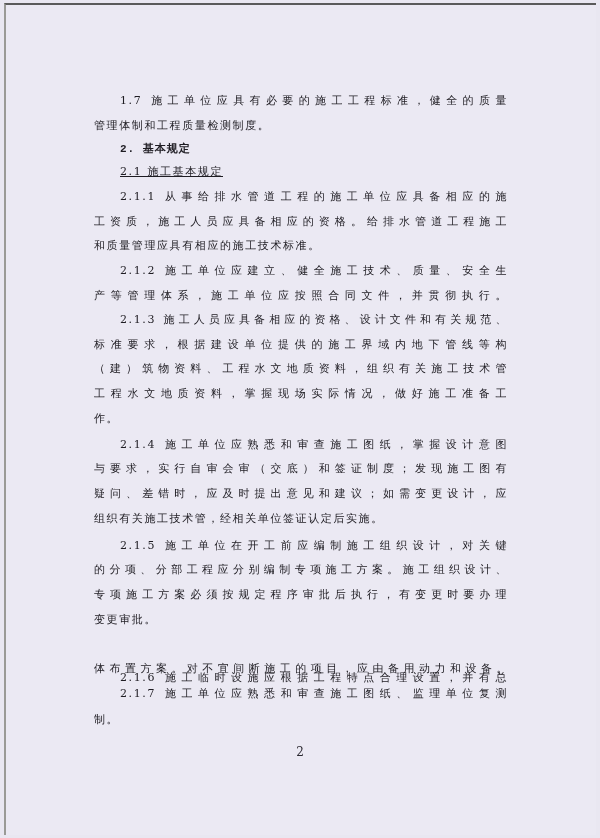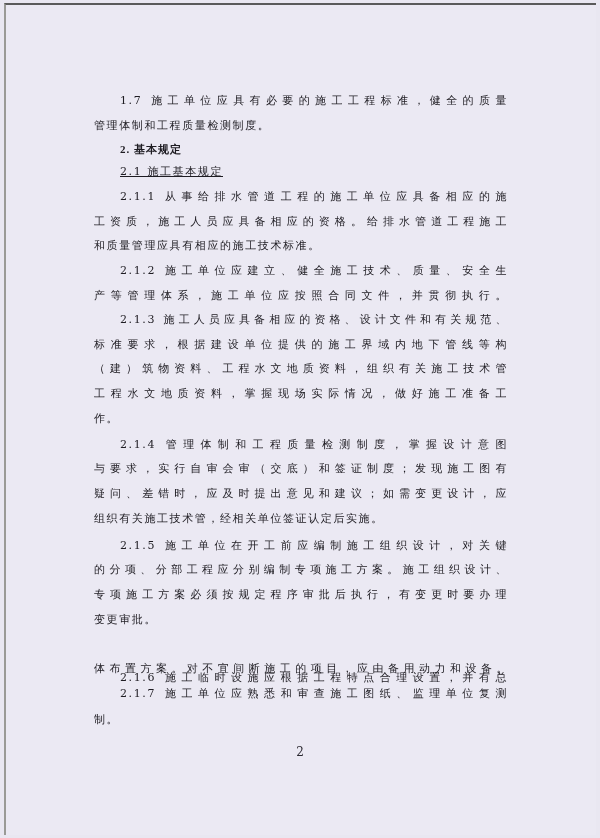--- a/index.html
+++ b/index.html
@@ -24,21 +24,21 @@
     font-size: 11px;
     line-height: 20px;
     height: 20px;
     white-space: nowrap;
     letter-spacing: 1.6px;
     text-align: justify;
     text-align-last: justify;
   }
   .line.indent { left: 120px; width: 388px; }
   .line.last { text-align-last: left; }
-  .line.heading { font-weight: bold; font-family: Liberation Serif, serif; letter-spacing: 1px; text-align-last: left; }
+  .line.heading { font-weight: bold; font-family: Liberation Mono, monospace; letter-spacing: 1px; text-align-last: left; }
   .line.plain { text-align-last: left; text-decoration: underline; }
   .pagenum {
     position: absolute; left: 290px; top: 745px; width: 20px;
     text-align: center; font-size: 12px; line-height: 14px;
     font-family: "DejaVu Serif", serif; color: #2a2830;
   }
 </style>
 </head>
 <body>
 
@@ -57,21 +57,21 @@
 
 <div class="line indent" style="top:261px">2.1.2 施工单位应建立、健全施工技术、质量、安全生</div>
 <div class="line" style="top:286px">产等管理体系，施工单位应按照合同文件，并贯彻执行。</div>
 
 <div class="line indent" style="top:310px">2.1.3 施工人员应具备相应的资格、设计文件和有关规范、</div>
 <div class="line" style="top:335px">标准要求，根据建设单位提供的施工界域内地下管线等构</div>
 <div class="line" style="top:359px">（建）筑物资料、工程水文地质资料，组织有关施工技术管</div>
 <div class="line" style="top:384px">工程水文地质资料，掌握现场实际情况，做好施工准备工</div>
 <div class="line last" style="top:409px">作。</div>
 
-<div class="line indent" style="top:435px">2.1.4 管理体制和工程质量检测制度，掌握设计意图</div>
+<div class="line indent" style="top:435px">2.1.4 施工单位应熟悉和审查施工图纸，掌握设计意图</div>
 <div class="line" style="top:459px">与要求，实行自审会审（交底）和签证制度；发现施工图有</div>
 <div class="line" style="top:484px">疑问、差错时，应及时提出意见和建议；如需变更设计，应</div>
 <div class="line last" style="top:509px">组织有关施工技术管，经相关单位签证认定后实施。</div>
 
 <div class="line indent" style="top:536px">2.1.5 施工单位在开工前应编制施工组织设计，对关键</div>
 <div class="line" style="top:560px">的分项、分部工程应分别编制专项施工方案。施工组织设计、</div>
 <div class="line" style="top:585px">专项施工方案必须按规定程序审批后执行，有变更时要办理</div>
 <div class="line last" style="top:610px">变更审批。</div>
 
 <div class="line indent" style="top:668px">2.1.6 施工临时设施应根据工程特点合理设置，并有总</div>

